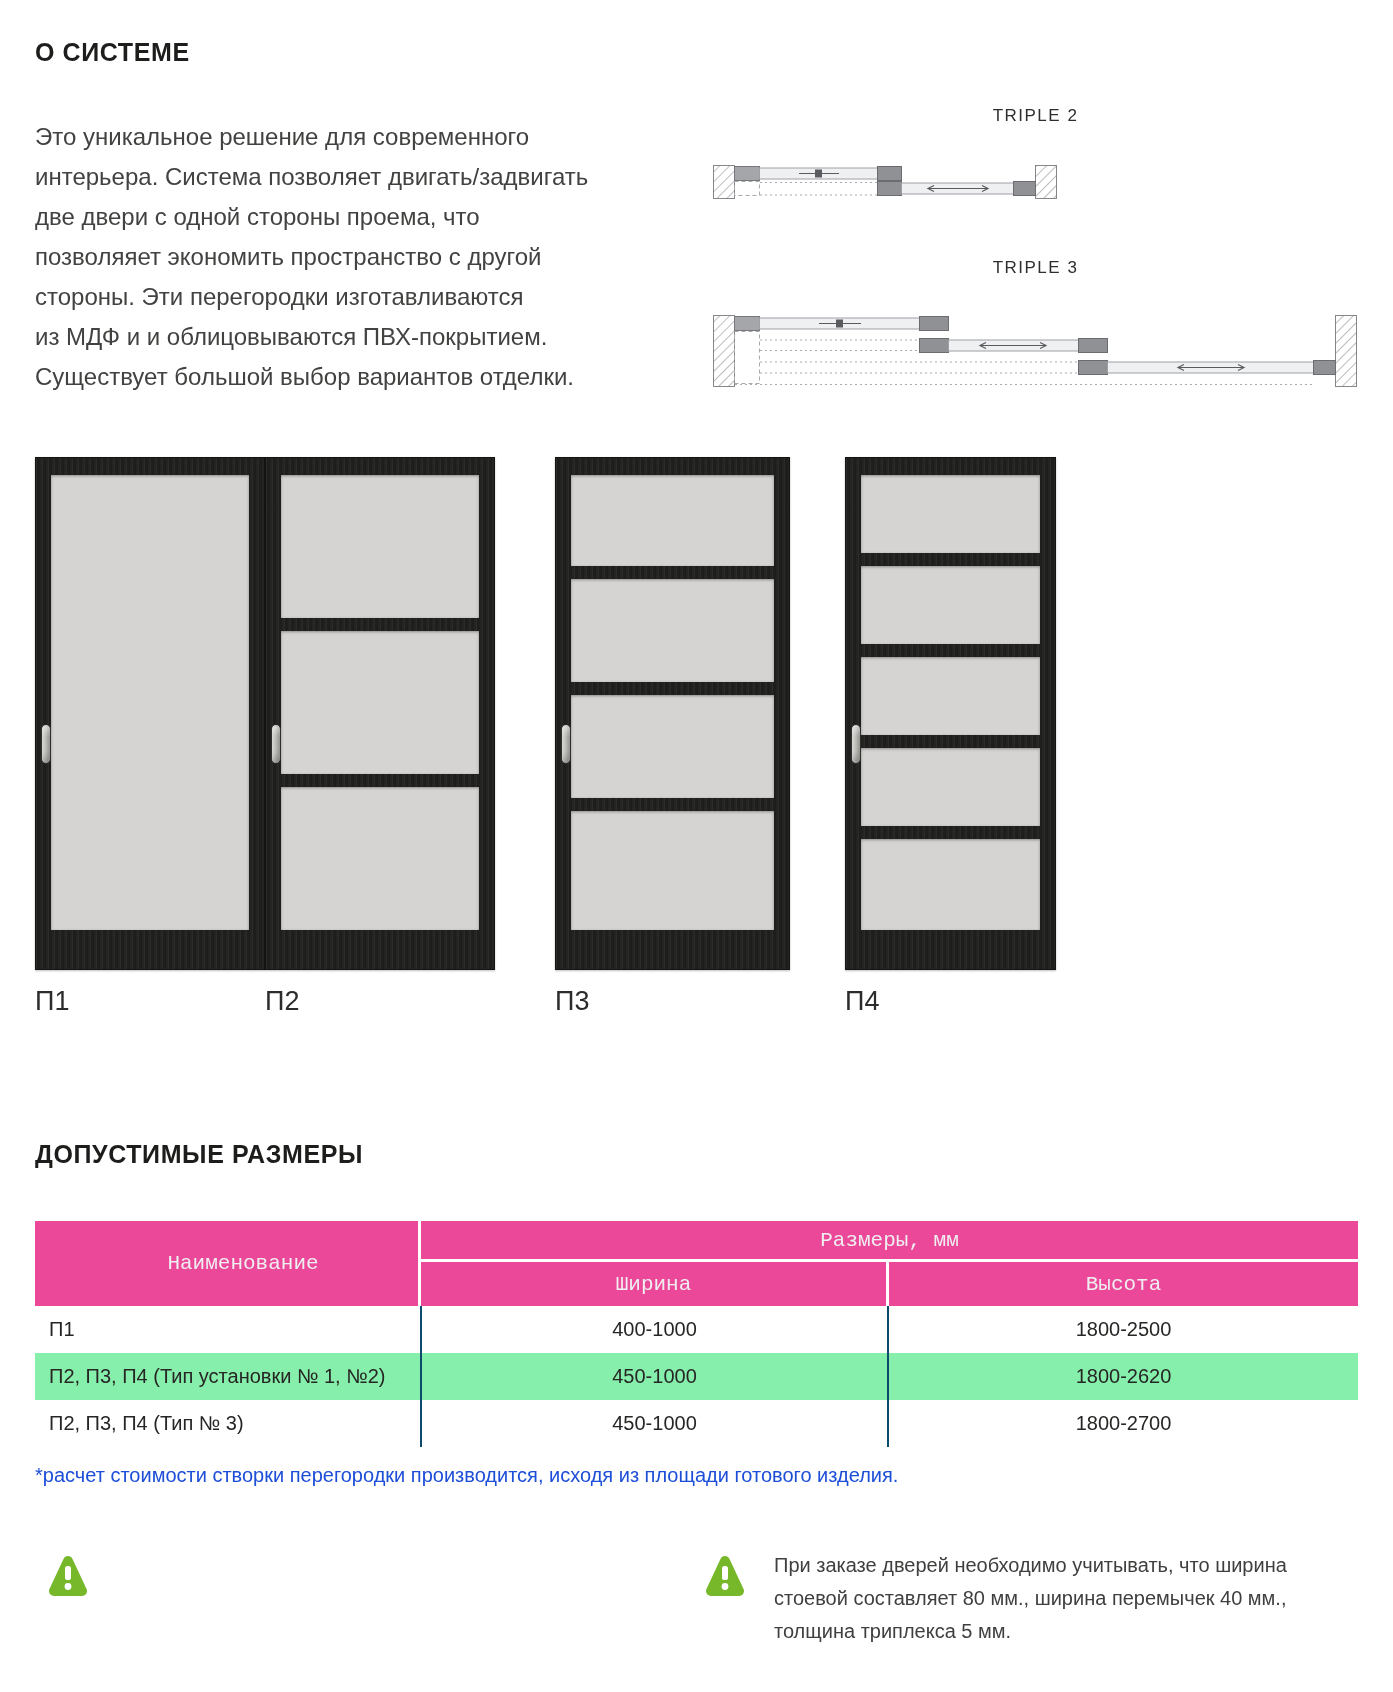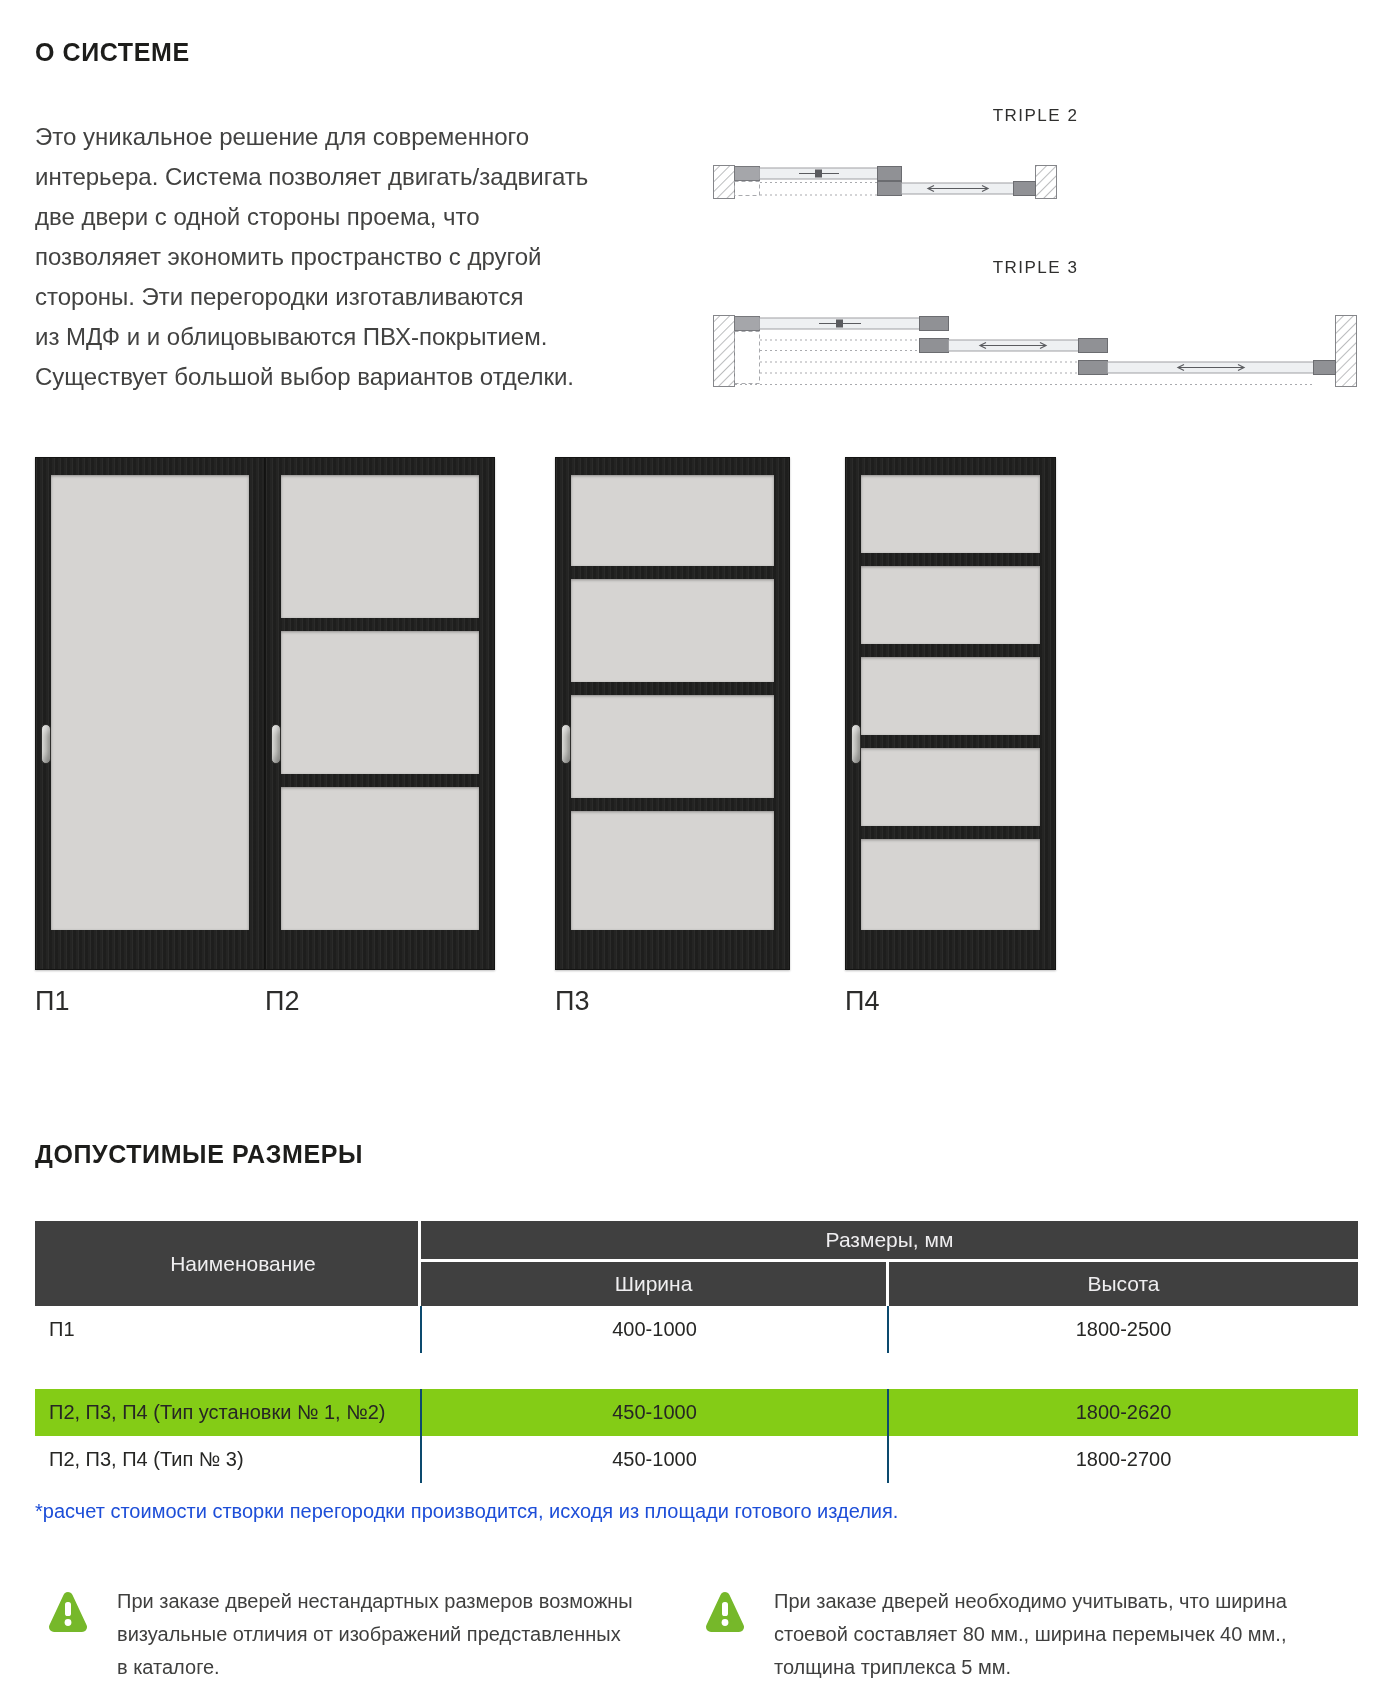--- a/index.html
+++ b/index.html
@@ -76,31 +76,31 @@
     font-size:25px; font-weight:700; color:#1d1d1b; letter-spacing:0.6px;
   }
   .tbl { margin:52px 35px 0 35px; width:1323px; }
   .thead {
     display:grid;
     grid-template-columns:383px 465px 469px;
     grid-template-rows:38px 44px;
     gap:3px; background:#fff;
     color:#efeef0; font-size:21px; font-weight:300;
   }
-  .thead .cell { background:#404040; display:flex; align-items:center; justify-content:center; }
+  .thead .cell { background:#ec4899; display:flex; align-items:center; justify-content:center;font-family:Liberation Mono, monospace; }
   .th-name { grid-row:1 / span 2; grid-column:1;padding-left:33px; }
   .th-sizes { grid-row:1; grid-column:2 / span 2; }
   .th-w { grid-row:2; grid-column:2; }
   .th-h { grid-row:2; grid-column:3; }
   .trow {
     display:grid; grid-template-columns:385px 467px 471px;
     height:47px; align-items:center;
     font-size:20px; color:#262624;
   }
-  .trow.alt { background:#84cc16;margin-top:36px; }
+  .trow.alt { background:#86efac; }
   .trow .c-name { padding-left:14px; }
   .trow .c-val { text-align:center; height:100%; display:flex; align-items:center; justify-content:center; border-left:2px solid #0c4a6e; }
   .footnote { margin:17px 0 12px 35px; font-size:20px; color:#1d4ed8; font-weight:300; }
 
   
   .notes { display:flex; margin-top:62px; padding:0 35px; }
   .note { display:flex; align-items:flex-start; }
   .note-1 { width:655px; padding-left:13px; }
   .note-2 { padding-left:15px; }
   .warn-svg { flex:0 0 40px; margin-top:4px; }
@@ -267,23 +267,20 @@
 
   <div class="footnote">*расчет стоимости створки перегородки производится, исходя из площади готового изделия.</div>
 
   <div class="notes">
     <div class="note note-1">
       <svg class="warn-svg" width="40" height="46" viewBox="0 0 40 46">
         <polygon points="20,8 34,38 6,38" fill="#76b82a" stroke="#76b82a" stroke-width="10" stroke-linejoin="round"></polygon>
         <rect x="17" y="13" width="6" height="14" rx="2.6" fill="#ffffff"></rect>
         <circle cx="20" cy="33.5" r="3.4" fill="#ffffff"></circle>
       </svg>
-      <div class="note-text">При заказе дверей нестандартных размеров возможны
-визуальные отличия от изображений представленных
-в каталоге.</div>
     </div>
     <div class="note note-2">
       <svg class="warn-svg" width="40" height="46" viewBox="0 0 40 46">
         <polygon points="20,8 34,38 6,38" fill="#76b82a" stroke="#76b82a" stroke-width="10" stroke-linejoin="round"></polygon>
         <rect x="17" y="13" width="6" height="14" rx="2.6" fill="#ffffff"></rect>
         <circle cx="20" cy="33.5" r="3.4" fill="#ffffff"></circle>
       </svg>
       <div class="note-text">При заказе дверей необходимо учитывать, что ширина
 стоевой составляет  80 мм., ширина перемычек 40 мм.,
 толщина триплекса 5 мм.</div>

